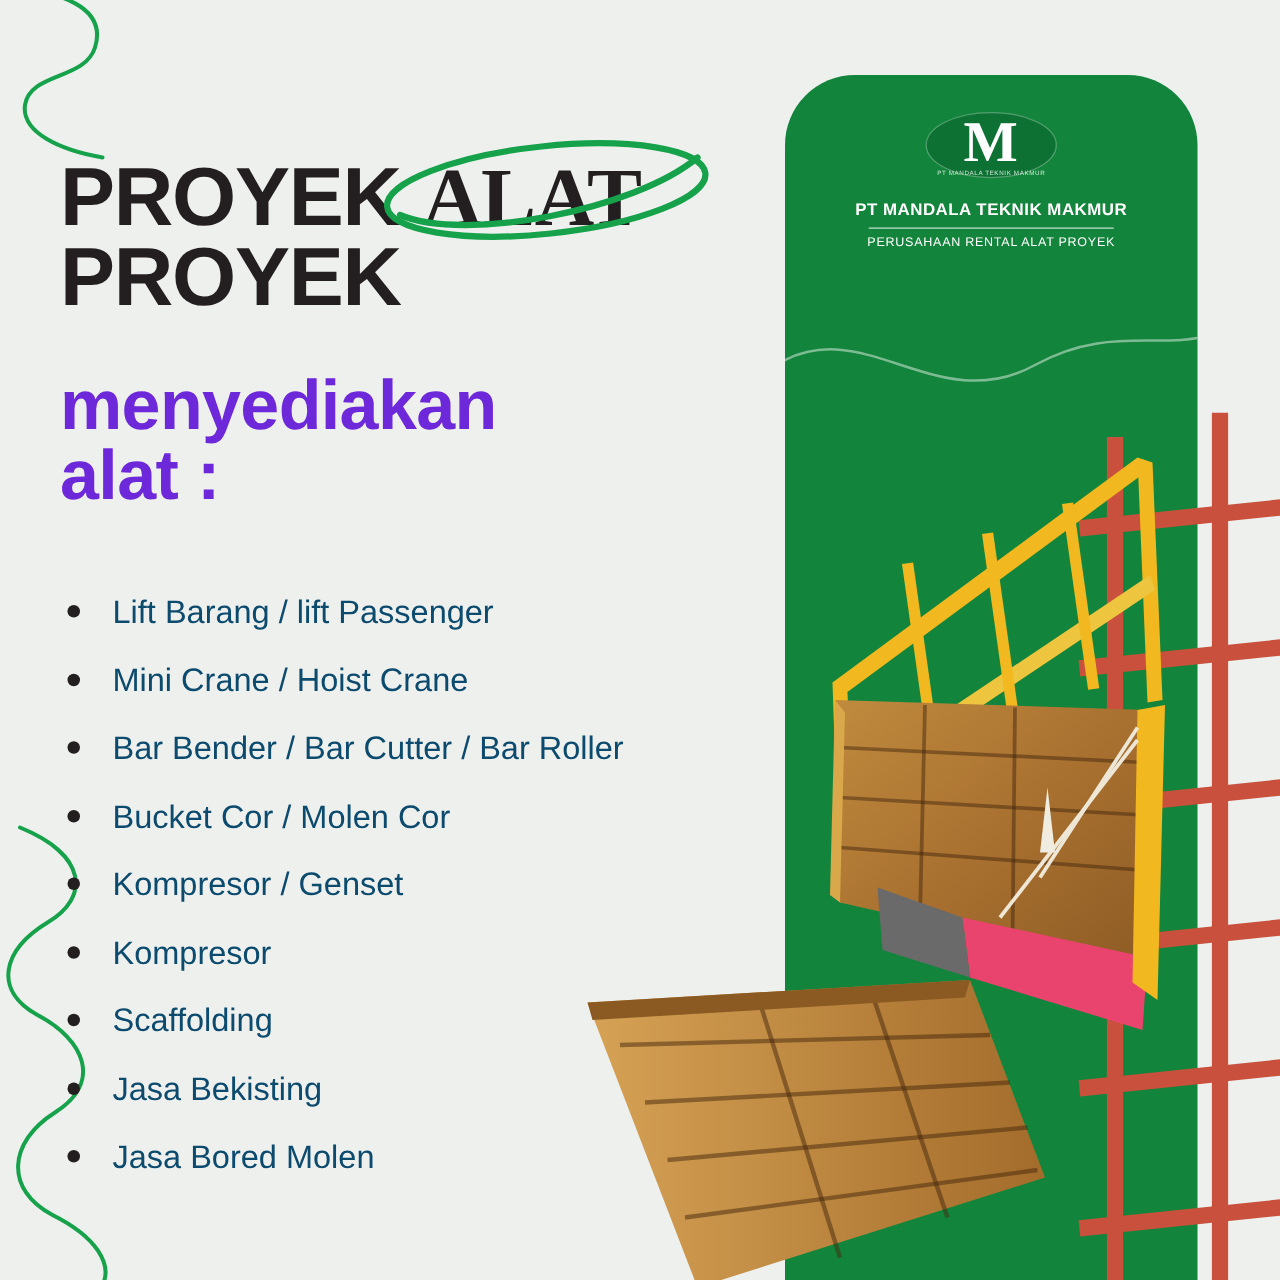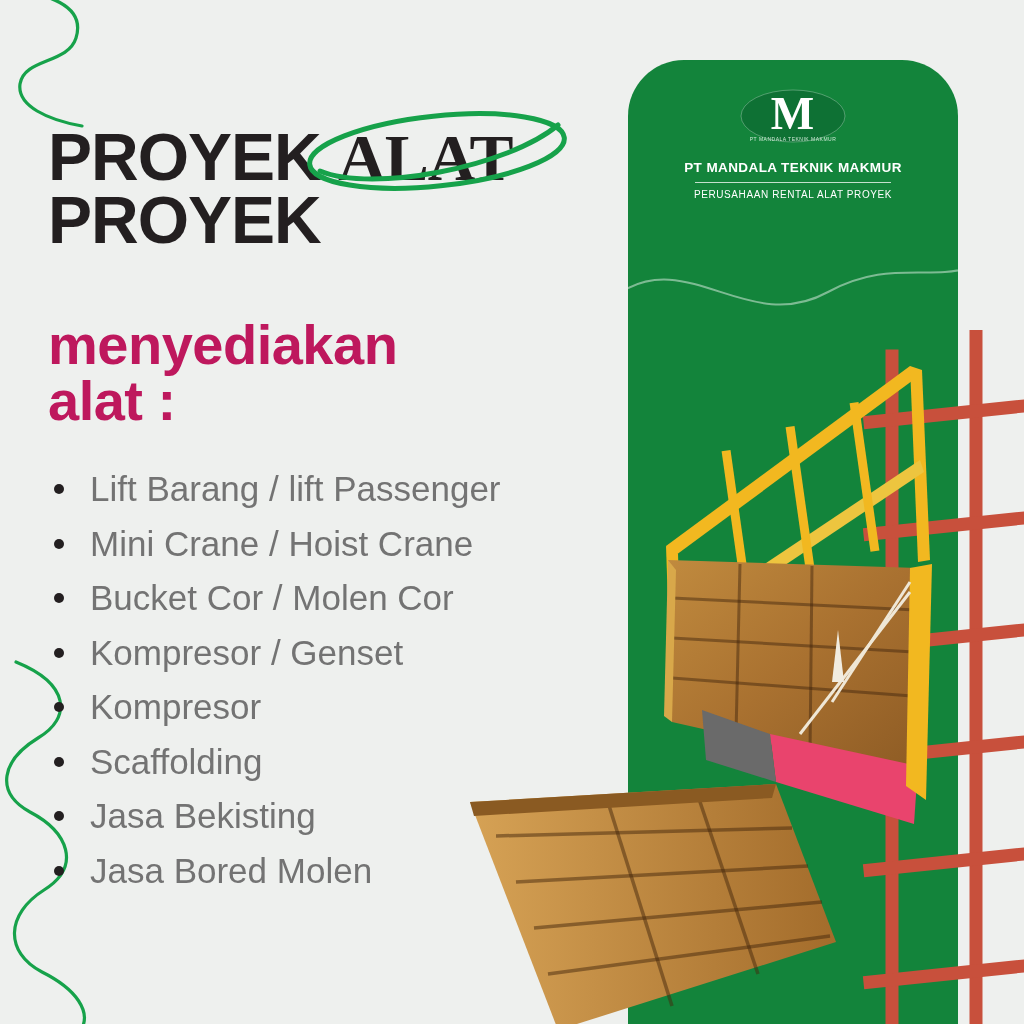--- a/index.html
+++ b/index.html
@@ -126,40 +126,39 @@
   }
 
   .subhead {
     position: absolute;
     left: 48px;
     top: 296px;
     width: 560px;
     font-size: 56px;
     font-weight: bold;
     line-height: 1.0;
-    color: #be185d;
+    color: #6d28d9;
     letter-spacing: -0.5px;
-    margin-top: 21px;
   }
 
   
   .list {
     position: absolute;
     left: 48px;
     top: 462px;
     width: 590px;
     margin: 0;
     padding: 0;
     list-style: none;
   }
   .list li {
     position: relative;
     padding-left: 42px;
-    font-size: 35px;
-    color: #737373;
+    font-size: 26px;
+    color: #0c4a6e;
     height: 54.5px;
     line-height: 54.5px;
     white-space: nowrap;
   }
   .list li .bullet {
     position: absolute;
     left: 6px;
     top: 50%;
     margin-top: -5px;
     width: 10px;
@@ -226,20 +225,21 @@
   </div>
 
   <div class="subhead">
     <div>menyediakan</div>
     <div>alat :</div>
   </div>
 
   <ul class="list">
     <li><span class="bullet"></span><span>Lift Barang / lift Passenger</span></li>
     <li><span class="bullet"></span><span>Mini Crane / Hoist Crane</span></li>
+    <li><span class="bullet"></span><span>Bar Bender / Bar Cutter / Bar Roller</span></li>
     <li><span class="bullet"></span><span>Bucket Cor / Molen Cor</span></li>
     <li><span class="bullet"></span><span>Kompresor / Genset</span></li>
     <li><span class="bullet"></span><span>Kompresor</span></li>
     <li><span class="bullet"></span><span>Scaffolding</span></li>
     <li><span class="bullet"></span><span>Jasa Bekisting</span></li>
     <li><span class="bullet"></span><span>Jasa Bored Molen</span></li>
   </ul>
 
   <div class="photo">
     <svg width="584" height="694" viewBox="0 0 584 694">

